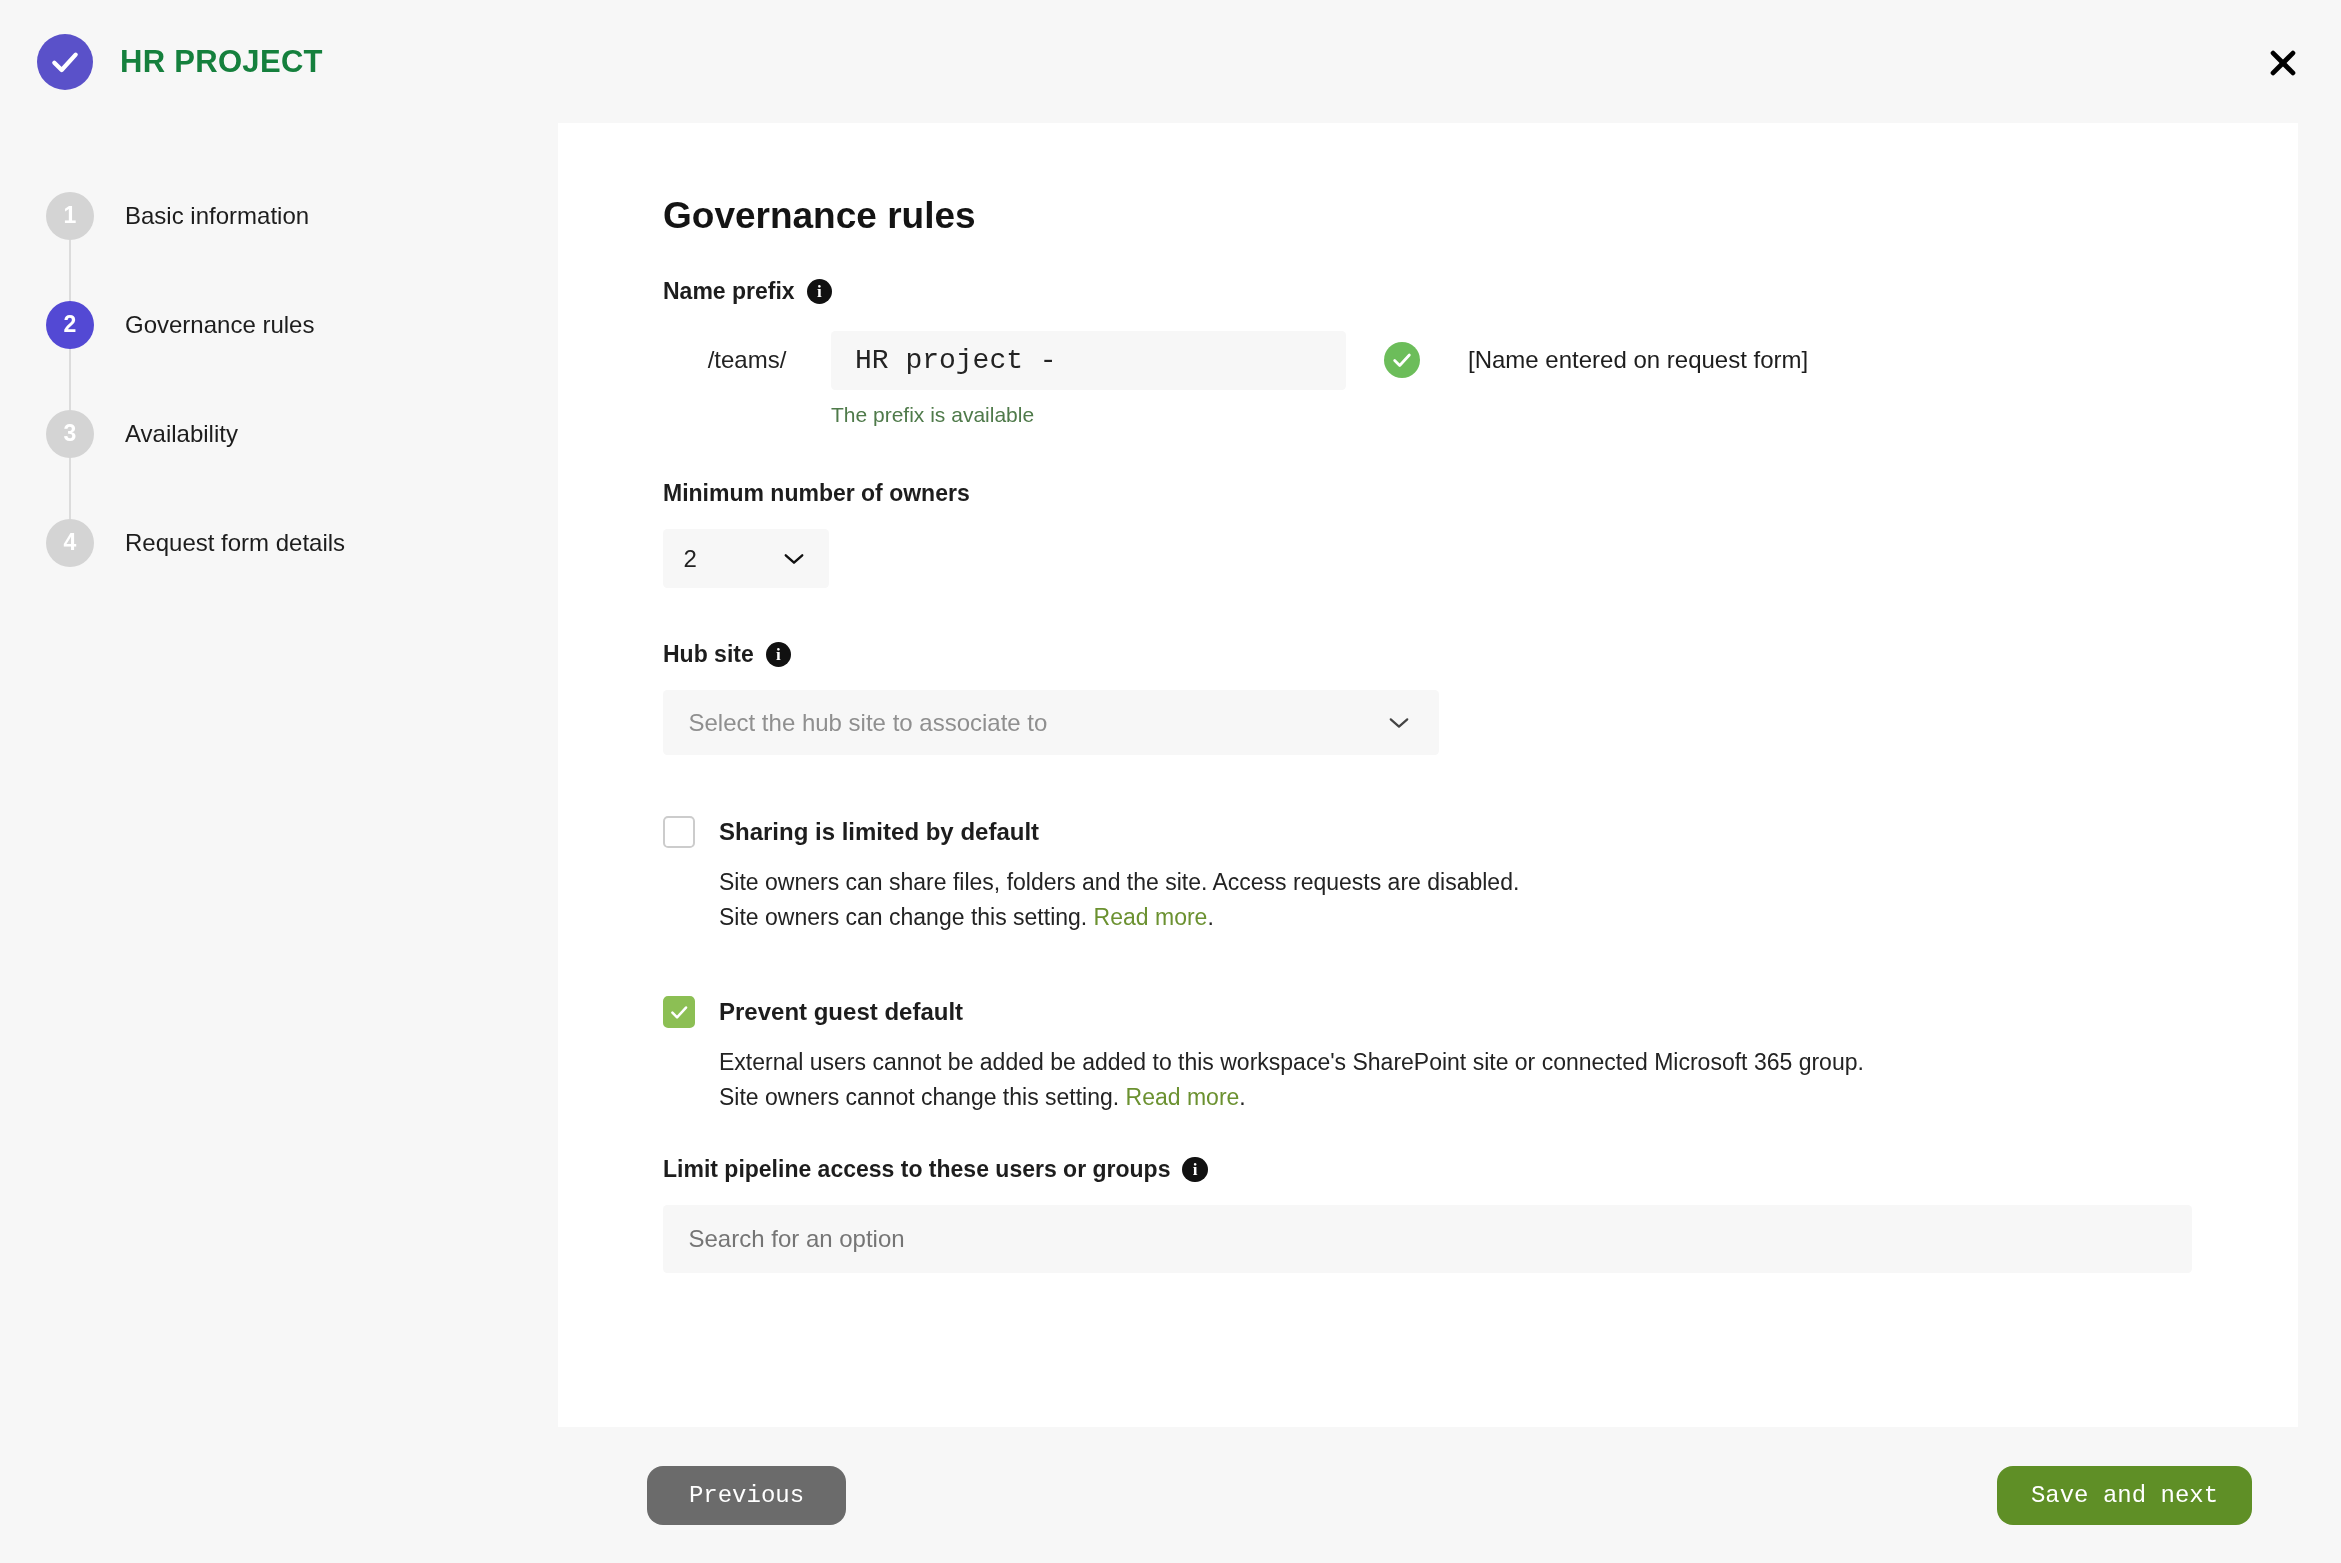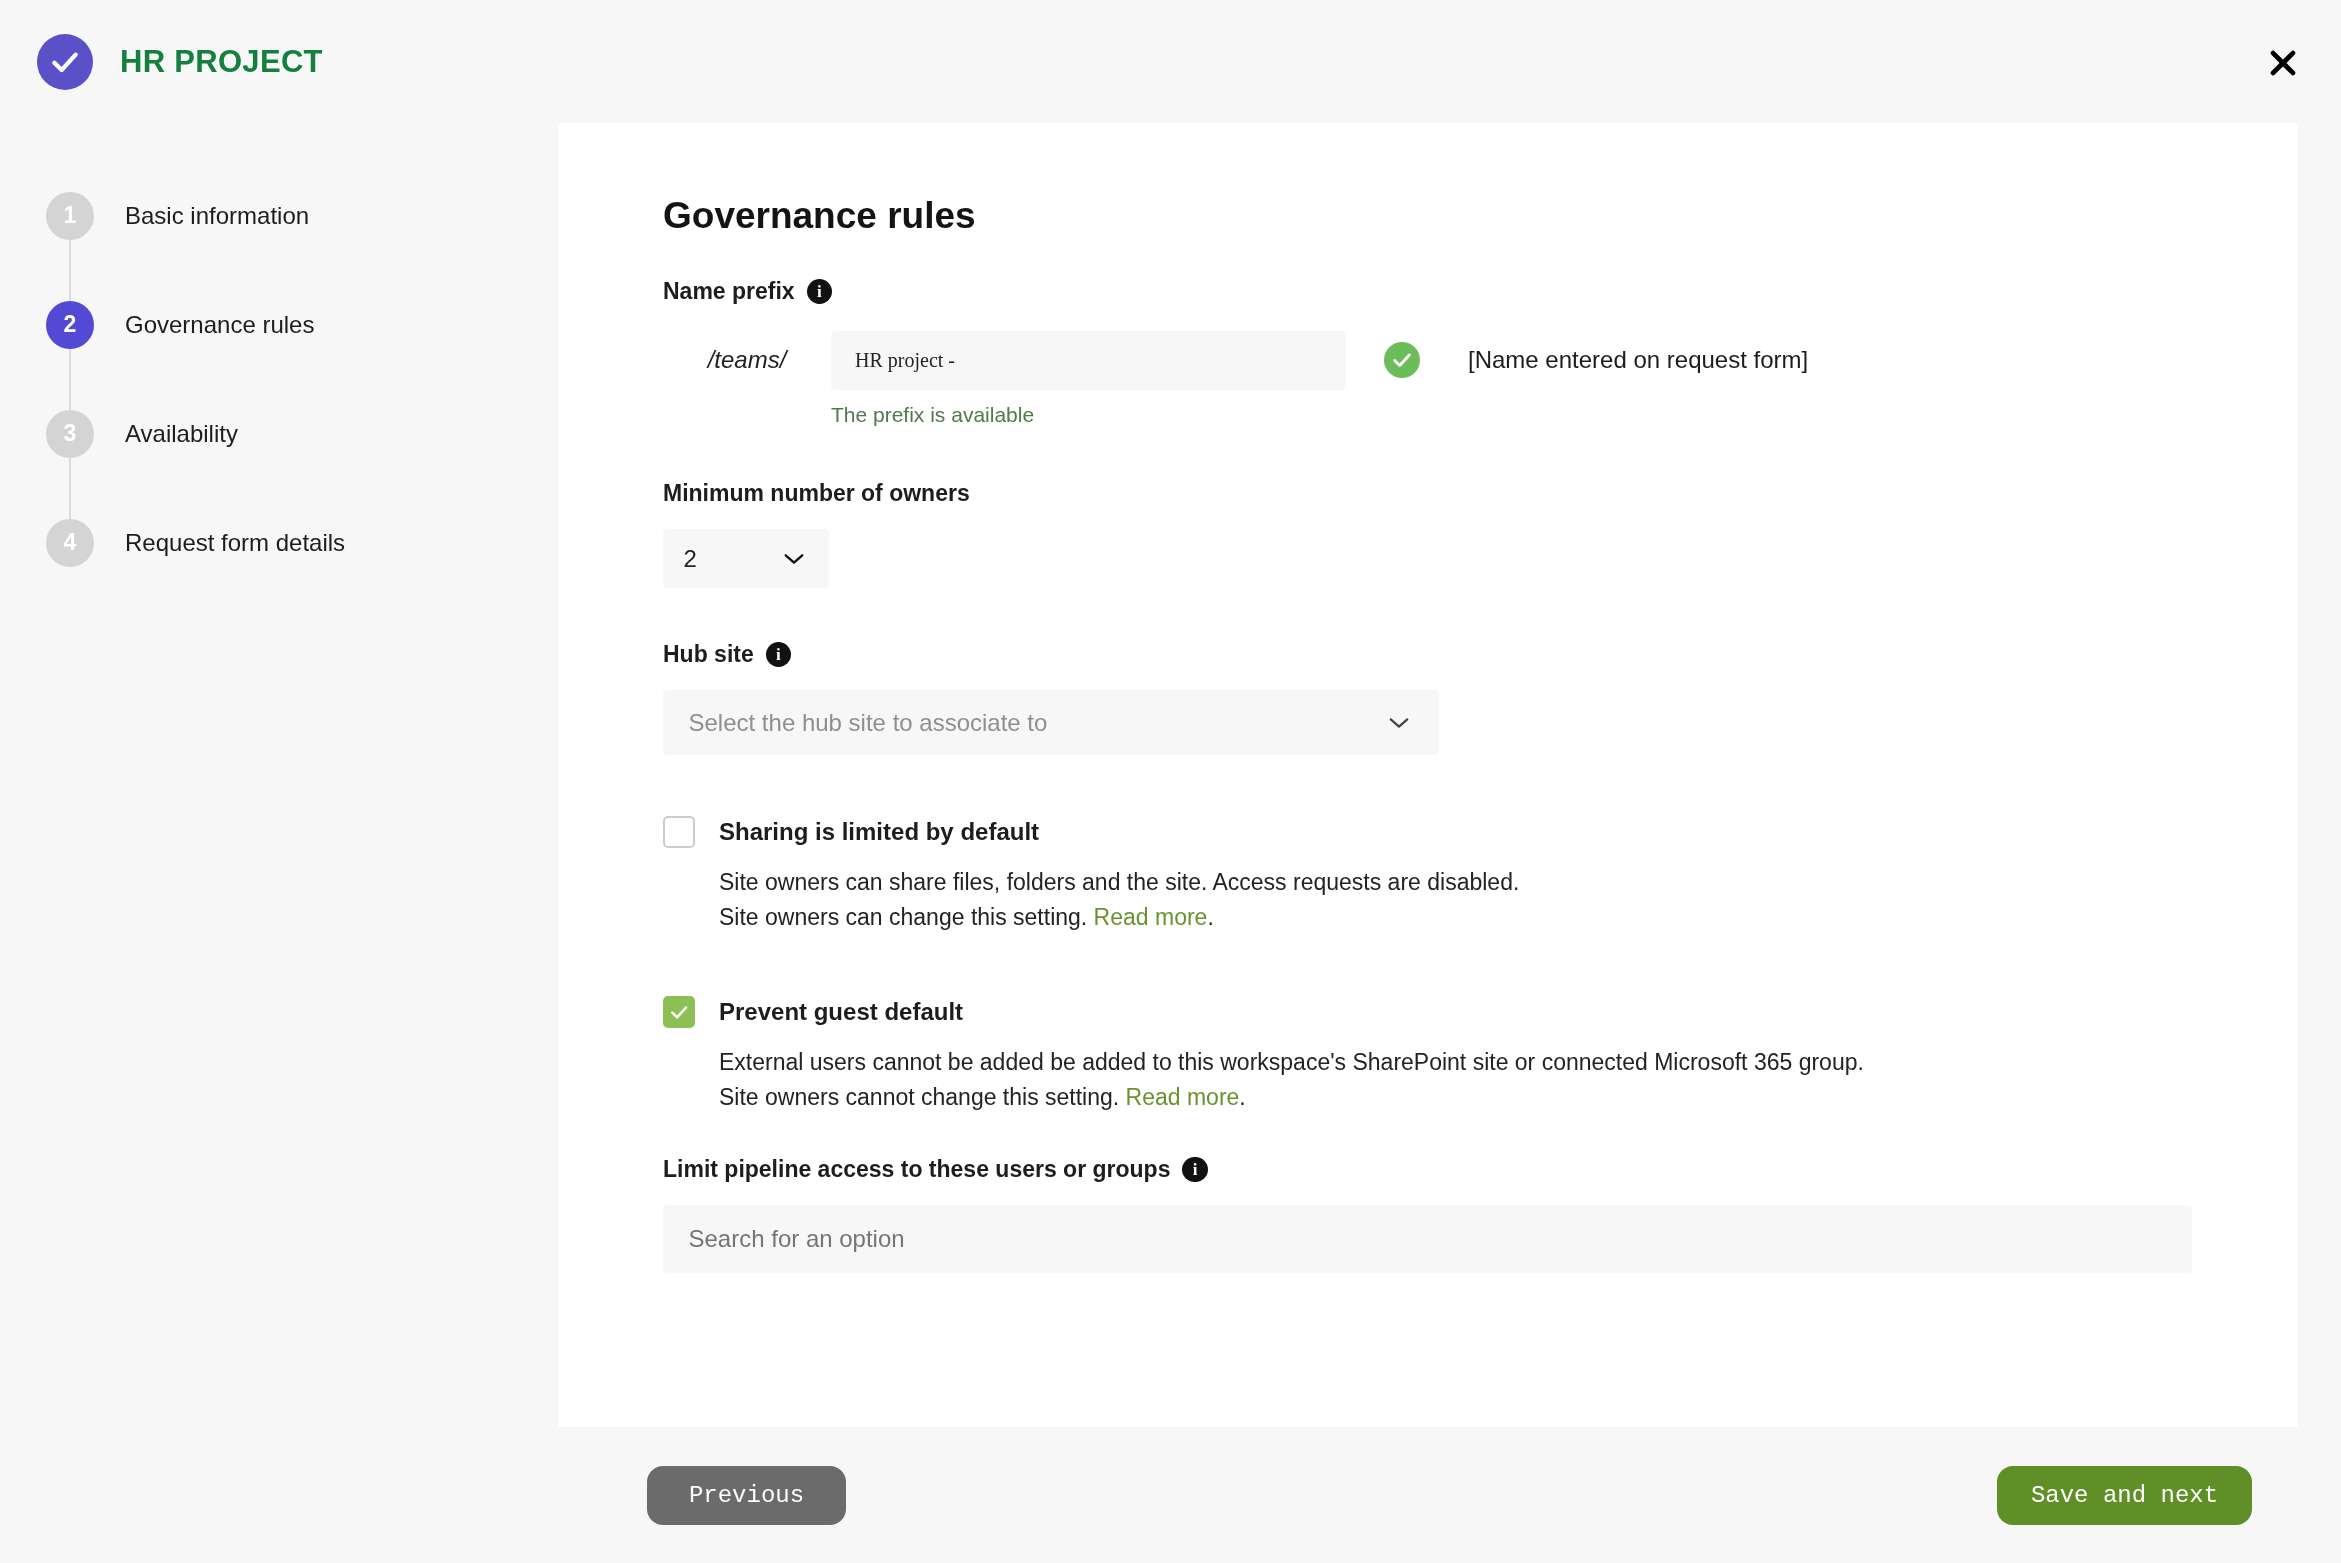--- a/index.html
+++ b/index.html
@@ -94,28 +94,28 @@
     line-height: 1;
   }
 
   
   .prefix-row {
     display: flex; align-items: center;
     margin-top: 25.5px;
   }
   .prefix-static {
     width: 168px; text-align: center;
-    font-size: 24px; color: #232323; font-style: italic;
+    font-size: 24px; color: #232323;
   }
   .text-input {
     width: 515px; height: 59px;
     background: #f7f7f7; border: none; border-radius: 4.2px;
-    font-size: 20px; color: #232323;
+    font-size: 28px; color: #232323;
     padding: 0 24px;
-    font-family: Liberation Serif, serif;
+    font-family: Liberation Mono, monospace;
   }
   .avail-check {
     width: 36px; height: 36px; border-radius: 50%;
     background: #6cbd5a; margin-left: 38px;
     display: flex; align-items: center; justify-content: center;
     flex: 0 0 auto;
   }
   .avail-check svg { width: 22px; height: 22px; }
   .prefix-hint-text {
     margin-left: 48px;

